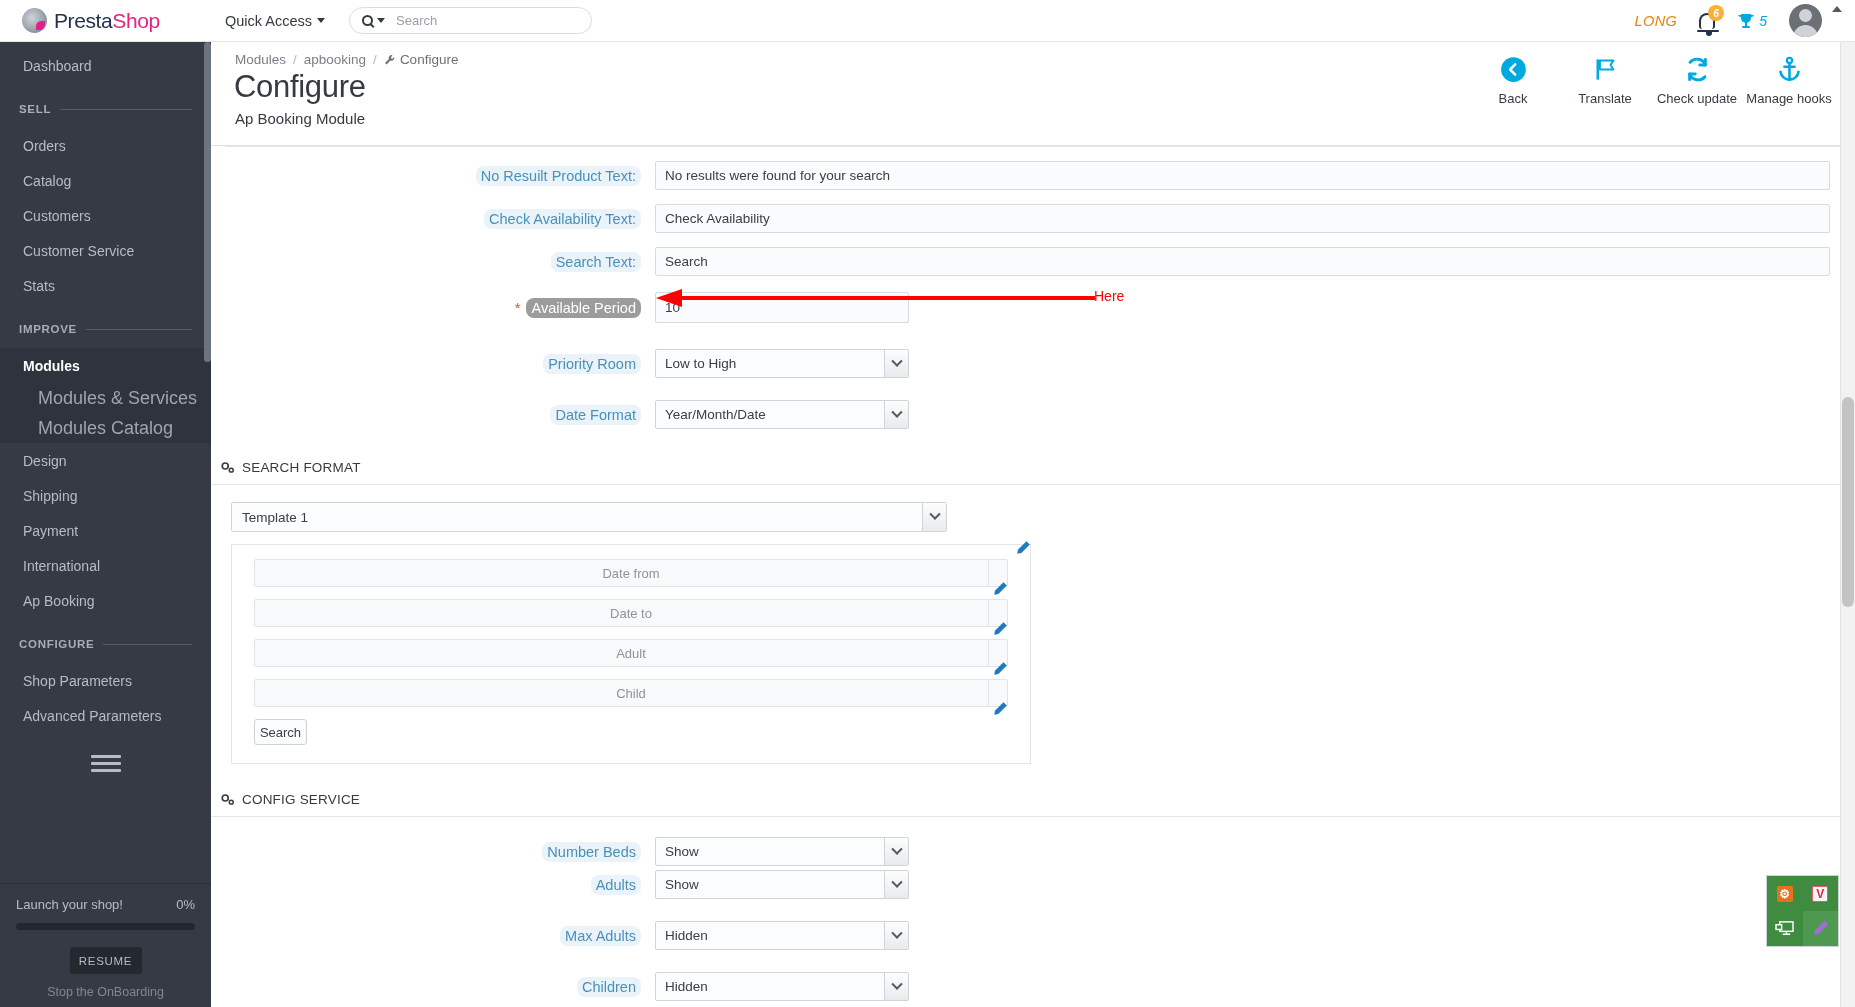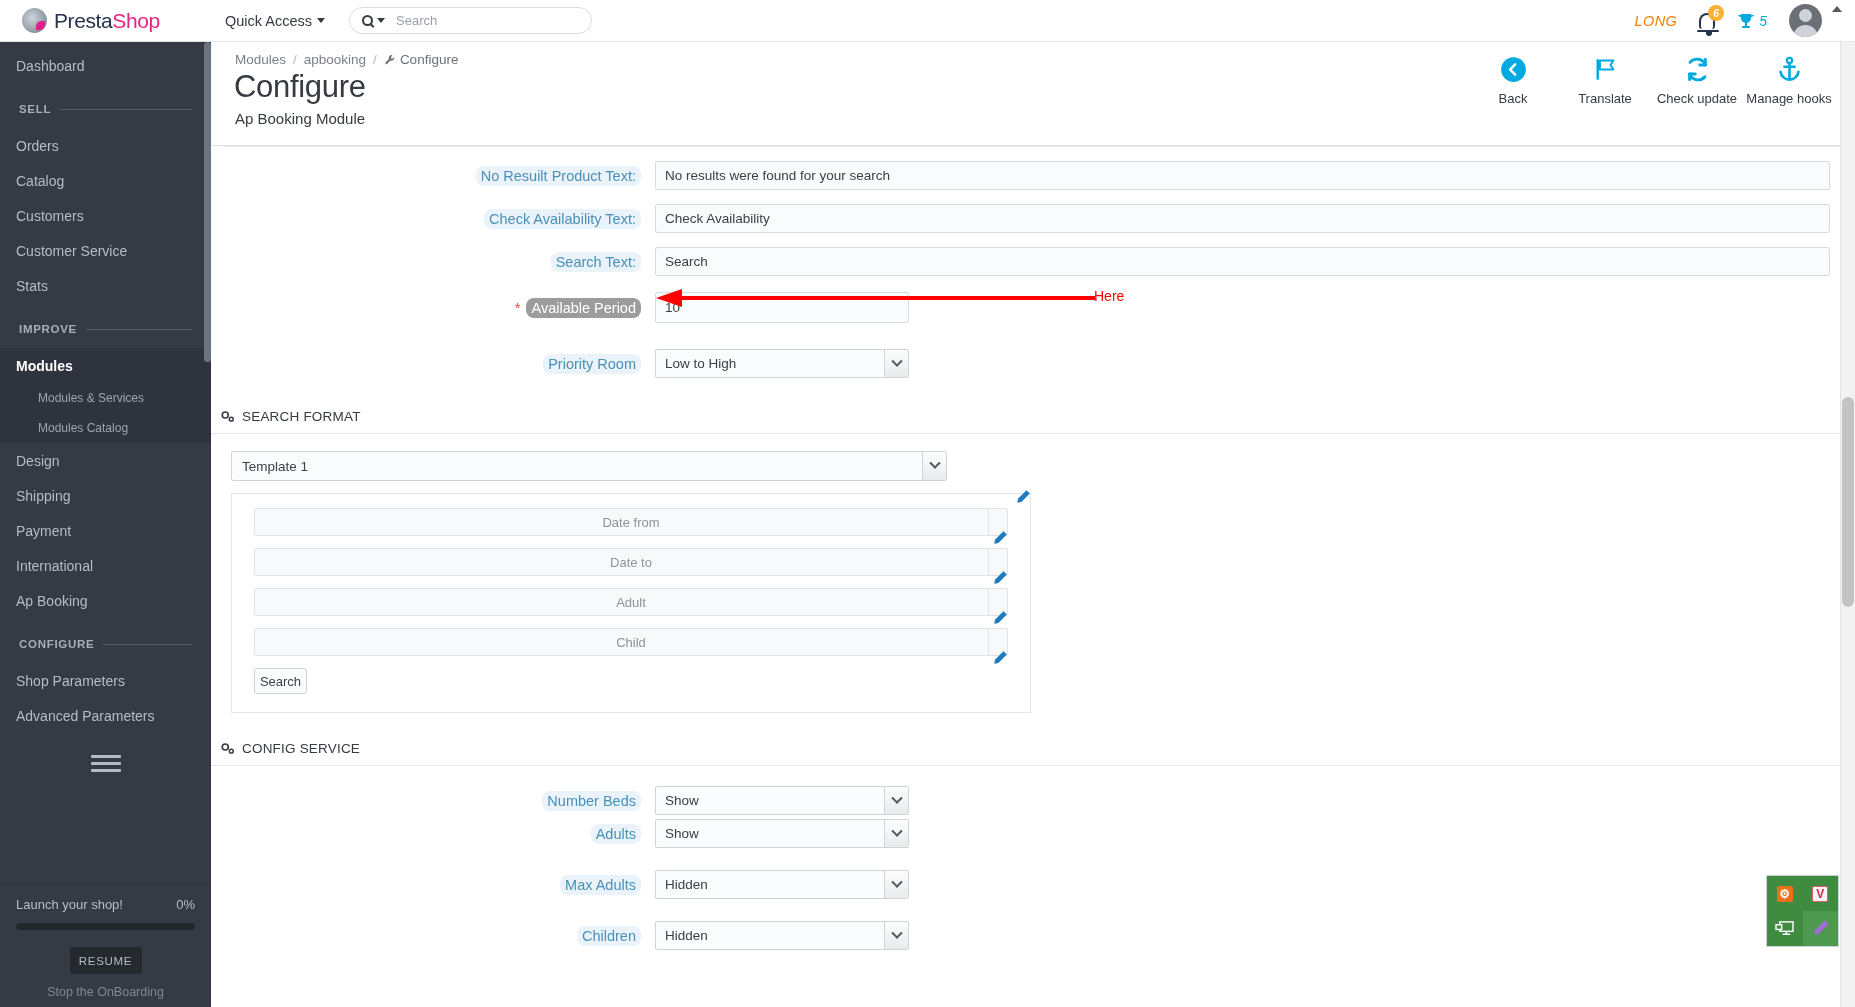--- a/index.html
+++ b/index.html
@@ -97,26 +97,26 @@
     margin-left: -12px; align-self: flex-start; margin-top: 6px;
   }
 
   
   .sidebar {
     position: absolute; top: 42px; left: 0; width: 211px; height: 965px;
     background: #363a45; overflow: hidden; z-index: 30;
   }
   .nav-item {
     height: 35px; display: flex; align-items: center;
-    padding-left: 16px; font-size: 14px; color: #b6bcc4; cursor: pointer;
+    padding-left: 23px; font-size: 14px; color: #b6bcc4; cursor: pointer;
   }
   .nav-item.active { background: #2f333d; color: #fff; font-weight: 700; }
   .nav-sub {
     height: 30px; display: flex; align-items: center; padding-left: 38px;
-    font-size: 12px; color: #9ea5b0; background: #2f333d; cursor: pointer;
+    font-size: 18px; color: #9ea5b0; background: #2f333d; cursor: pointer;
   }
   .nav-title {
     display: flex; align-items: center; gap: 9px; padding: 0 19px;
     height: 38px; margin-top: 7px;
   }
   .nav-title span {
     font-size: 11.5px; font-weight: 700; color: #a8aeb8; letter-spacing: .7px;
   }
   .nav-title .rule { flex: 1; height: 1px; background: #565c68; }
   .burger {
@@ -523,20 +523,31 @@
         <span class="flabel">Priority Room</span>
       </div>
       <div class="fselect">
         <span>Low to High</span>
         <span class="arrowbox">
             <i class="chev"></i>
           </span>
       </div>
     </div>
 
+    <div class="frow" style="margin-top:22px">
+      <div class="flabel-wrap">
+        <span class="flabel">Date Format</span>
+      </div>
+      <div class="fselect">
+        <span>Year/Month/Date</span>
+        <span class="arrowbox">
+            <i class="chev"></i>
+          </span>
+      </div>
+    </div>
 
     <div class="section-hd" style="margin-top:20px">
       <svg width="15" height="13" viewBox="0 0 20 16">
         <circle cx="7" cy="6" r="4" fill="none" stroke="#363a41" stroke-width="2.2"></circle>
         <circle cx="15" cy="11.5" r="2.6" fill="none" stroke="#363a41" stroke-width="2"></circle>
       </svg>
       <span>SEARCH FORMAT</span>
     </div>
 
     <div class="sf-body">

